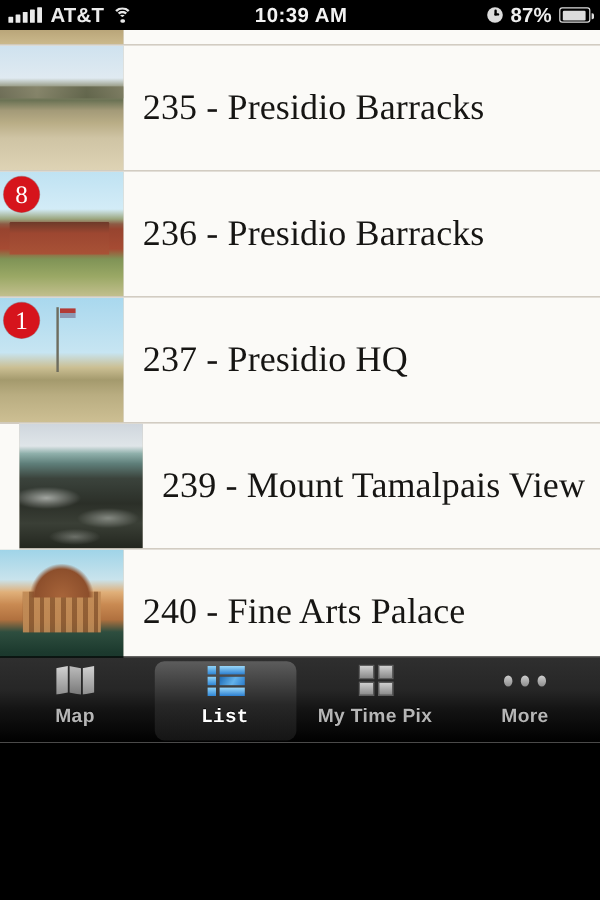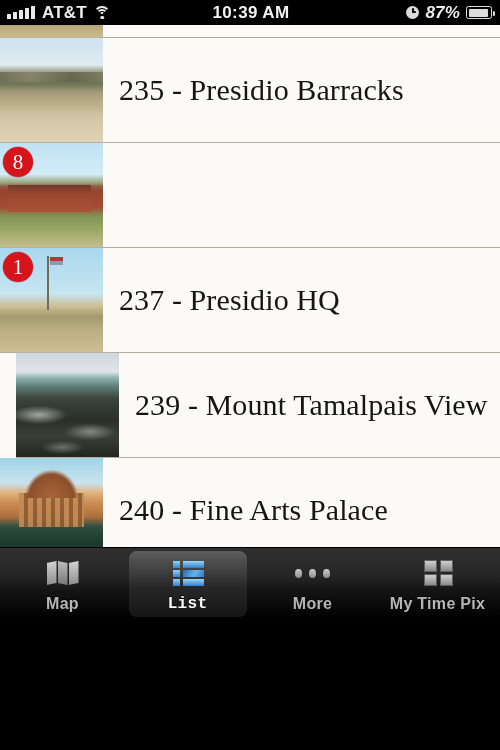--- a/index.html
+++ b/index.html
@@ -18,21 +18,21 @@
     background:#000;
     display:flex; align-items:center;
     color:#e8e8e8;
     font-size:17px; font-weight:bold;
     letter-spacing:0.2px;
     z-index:30;
   }
   .sb-left  { display:flex; align-items:center; padding-left:7px; gap:7px; }
   .sb-mid   { position:absolute; left:1px; width:500px; text-align:center;
               font-size:17px; font-weight:bold; color:#f2f2f2; letter-spacing:0.4px; }
-  .sb-right { position:absolute; right:8px; display:flex; align-items:center; gap:6px;font-style:italic; }
+  .sb-right { position:absolute; right:8px; display:flex; align-items:center; gap:6px; }
 
   .sig { display:flex; align-items:flex-end; gap:2px; height:13px; }
   .sig i { display:block; width:4px; background:#e9e9e9; border-radius:0.5px; }
   .sig i:nth-child(1){height:5px;}  .sig i:nth-child(2){height:7px;}
   .sig i:nth-child(3){height:9px;}  .sig i:nth-child(4){height:11px;}
   .sig i:nth-child(5){height:13px;}
   .carrier { font-size:17px; font-weight:bold; color:#ececec; }
 
   .wifi { position:relative; width:17px; height:13px; }
   .wifi span { position:absolute; left:50%; transform:translateX(-50%);
@@ -176,21 +176,21 @@
   
   .tabbar {
     position:absolute; left:0; bottom:0; width:500px; height:72px;
     background:linear-gradient(to bottom,#2f2f2f 0%, #262626 38%, #141414 60%, #000 100%);
     display:flex; align-items:stretch;
     border-top:1px solid #000;
     z-index:25;
   }
   .tab {
     flex:1 1 25%;
-    display:flex; flex-direction:column; align-items:center; justify-content:center;
+    display:flex; flex-direction:column; align-items:center; 
     gap:7px; position:relative;
     padding-top:4px;
   }
   .tab .hl {
     position:absolute; top:3px; left:50%; transform:translateX(-50%);
     width:118px; height:66px; border-radius:8px;
     background:linear-gradient(to bottom, rgba(95,95,95,.95), rgba(40,40,40,.95) 55%, rgba(22,22,22,.95));
     z-index:0;
   }
   .tab .ico, .tab .lbl { position:relative; z-index:1; }
@@ -283,20 +283,21 @@
         <div class="thumb t235"></div>
       </div>
       <div class="row-title">235 - Presidio Barracks</div>
     </div>
 
     <div class="row" style="height:105px;">
       <div class="thumb-wrap">
         <div class="thumb t236"></div>
         <div class="badge">8</div>
       </div>
+      <div class="row-title">236 - Presidio Barracks</div>
     </div>
 
     <div class="row" style="height:105px;">
       <div class="thumb-wrap">
         <div class="thumb t237"></div>
         <div class="badge">1</div>
       </div>
       <div class="row-title">237 - Presidio HQ</div>
     </div>
 
@@ -341,33 +342,33 @@
           </span>
         <span class="ln l3">
             <span class="sq"></span>
             <span class="bar"></span>
           </span>
       </span>
       <span class="lbl">List</span>
     </div>
 
     <div class="tab">
+      <span class="ico ico-grid">
+        <i></i>
+          <i></i>
+          <i></i>
+          <i></i>
+      </span>
+      <span class="lbl">My Time Pix</span>
+    </div>
+
+    <div class="tab">
       <span class="ico ico-more">
         <i></i>
           <i></i>
           <i></i>
       </span>
       <span class="lbl">More</span>
     </div>
 
-    <div class="tab">
-      <span class="ico ico-grid">
-        <i></i>
-          <i></i>
-          <i></i>
-          <i></i>
-      </span>
-      <span class="lbl">My Time Pix</span>
-    </div>
-
   </div>
 
 </div>
 
 </body></html>

